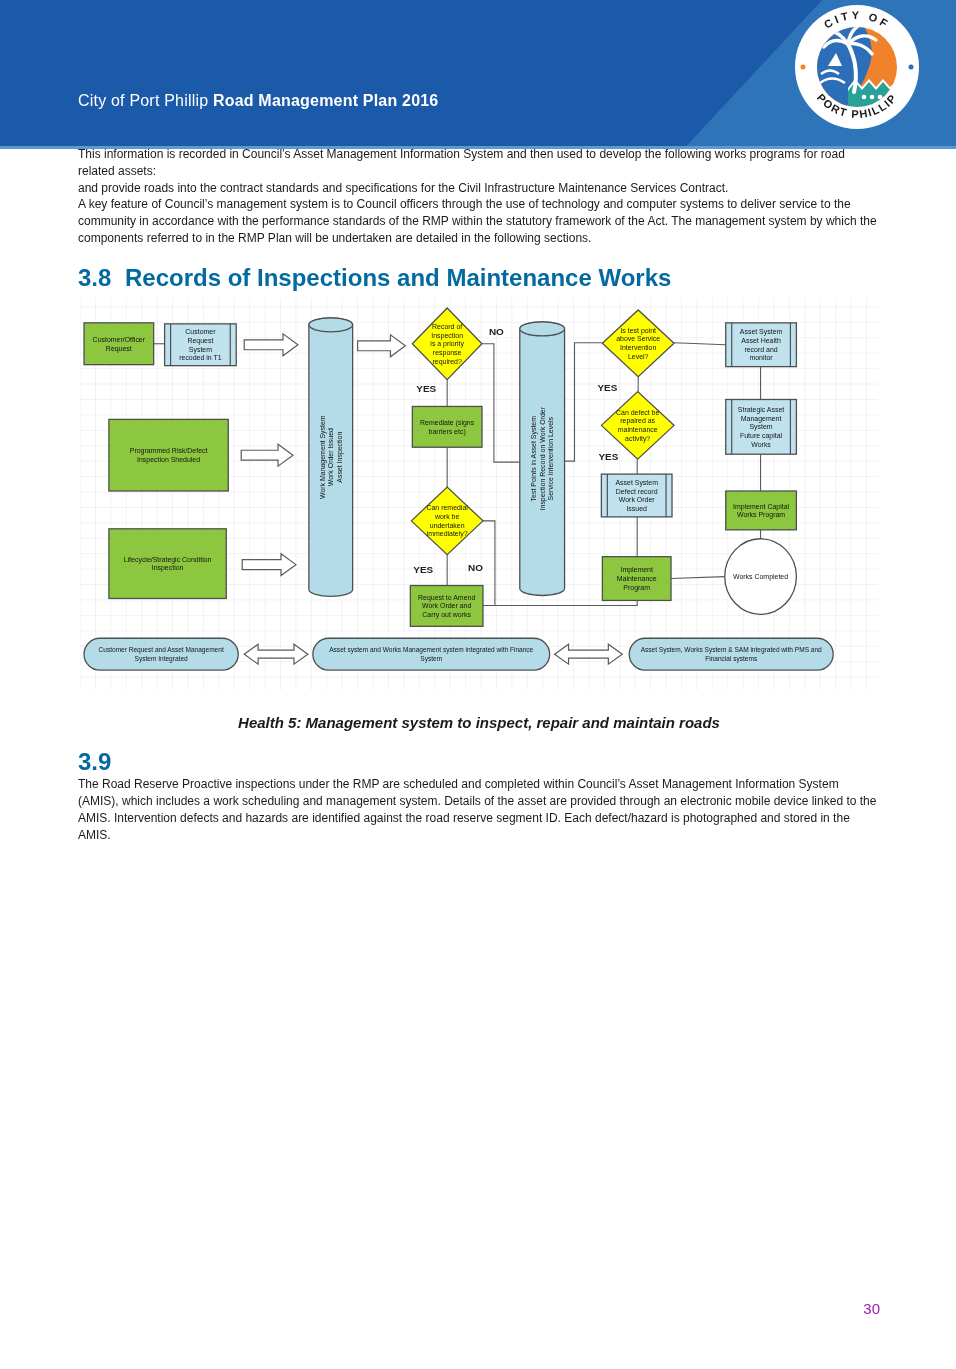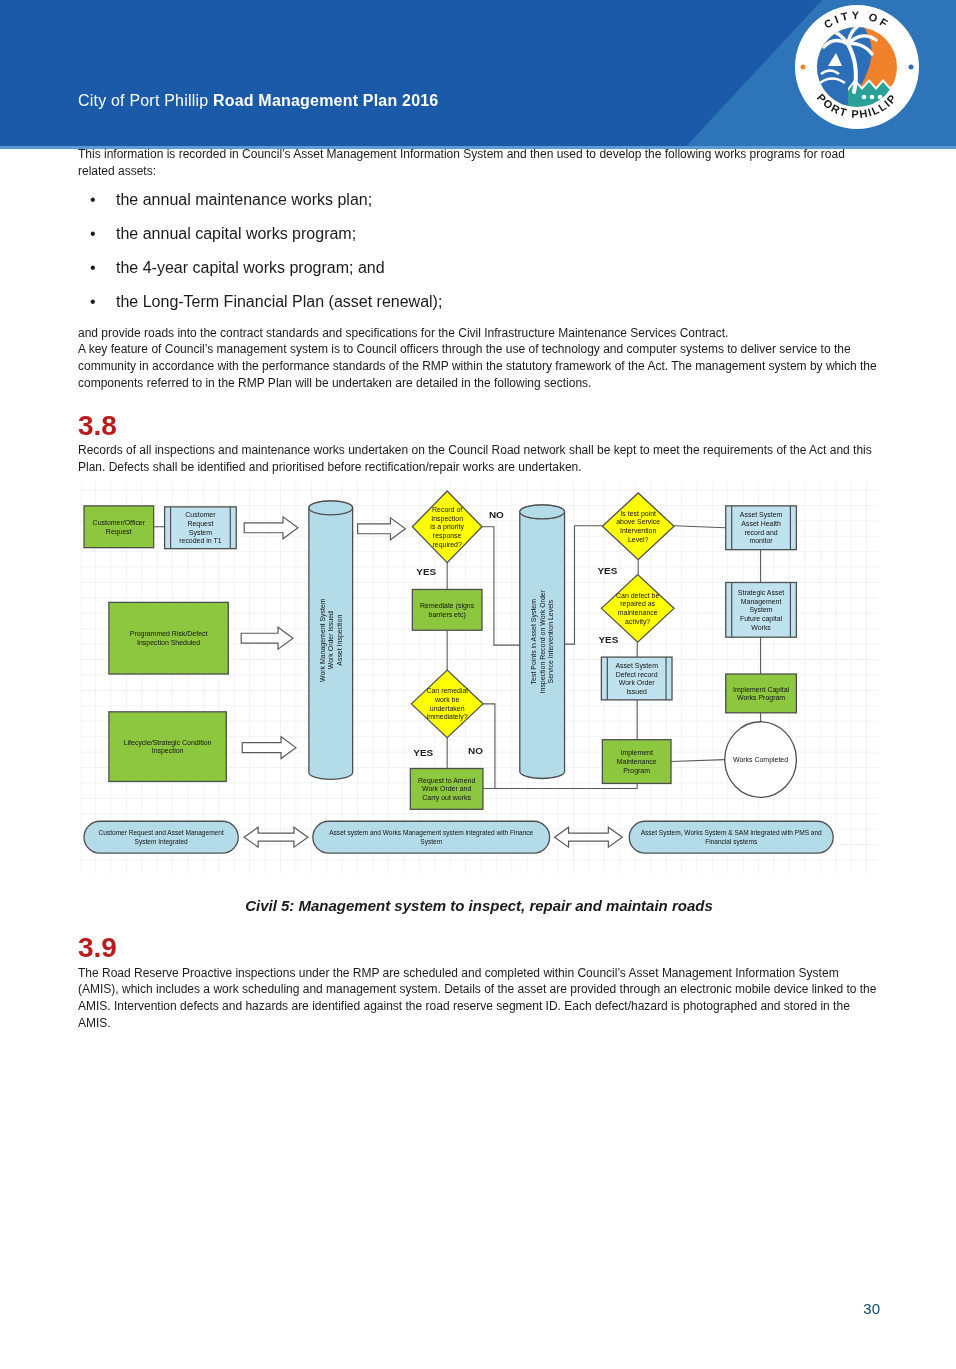--- a/index.html
+++ b/index.html
@@ -15,28 +15,28 @@
   
   .content{position:absolute;left:78px;top:146px;width:802px;}
   p.body{font-size:12px;line-height:1.4;margin:0;}
   .p1{margin-top:50px;}
   ul.bullets{margin:9px 0 0 0;padding:0 0 0 12px;list-style:none;}
   ul.bullets li{position:relative;padding-left:26px;font-size:16px;line-height:22px;margin-bottom:12px;}
   ul.bullets li::before{content:"\2022";position:absolute;left:0;top:0;font-size:16px;}
   .p2{margin-top:7px;}
   .p3{margin-top:10px;}
   .p4{margin-top:9px;}
-  h2.section{display:flex;margin:17px 0 0 0;font-size:28px;font-weight:bold;color:#b91c1c;line-height:1.2;}
+  h2.section{display:flex;margin:17px 0 0 0;font-size:24px;font-weight:bold;color:#0369a1;line-height:1.2;}
   h2.section .h-num{width:47px;flex:none;}
   .figure{margin-top:5px;width:802px;height:392px;}
   .figure svg{display:block;}
   .caption{margin-top:24px;text-align:center;font-size:15px;font-weight:bold;font-style:italic;}
   .h39{margin-top:20px;}
   .p5{margin-top:13px;line-height:1.82;}
-  .page-num{position:absolute;right:76px;bottom:52px;font-size:15px;color:#0c4a6e;}
+  .page-num{position:absolute;right:76px;bottom:52px;font-size:15px;color:#a21caf;}
   svg text{font-family:"Liberation Sans",sans-serif;}
 </style>
 </head>
 <body>
 
 <div class="page">
 
   <div class="header">
     <div class="diag"></div>
     <div class="header-title"><span>City of Port Phillip</span>&nbsp;<span class="bold">Road Management Plan 2016</span></div>
@@ -80,35 +80,29 @@
         </text>
         <circle cx="9" cy="63" r="2.5" fill="#f0822c"></circle>
         <circle cx="117" cy="63" r="2.5" fill="#2c6fb8"></circle>
       </svg>
     </div>
   </div>
 
   <div class="content">
     <p class="body p1">This information is recorded in Council’s Asset Management Information System and then used to develop the following works programs for road related assets:</p>
 
-    <ul class="bullets">
-        <li>the annual maintenance works plan;</li>
-        <li>the annual capital works program;</li>
-        <li>the 4-year capital works program; and</li>
-        <li>the Long-Term Financial Plan (asset renewal);</li>
-      </ul>
 
     <p class="body p2">and provide roads into the contract standards and specifications for the Civil Infrastructure Maintenance Services Contract.</p>
     <p class="body p3">A key feature of Council’s management system is to Council officers through the use of technology and computer systems to deliver service to the community in accordance with the performance standards of the RMP within the statutory framework of the Act. The management system by which the components referred to in the RMP Plan will be undertaken are detailed in the following sections.</p>
 
     <h2 class="section">
       <span class="h-num">3.8</span>
+      <span>Records of Inspections and Maintenance Works</span>
     </h2>
 
-    <p class="body p4">Records of all inspections and maintenance works undertaken on the Council Road network shall be kept to meet the requirements of the Act and this Plan. Defects shall be identified and prioritised before rectification/repair works are undertaken.</p>
 
     <div class="figure">
       <svg id="flowchart-svg" width="802" height="392" viewBox="78 658 802 394">
           <defs>
             <pattern id="grid" width="15.5" height="15.5" patternUnits="userSpaceOnUse">
               <path d="M15.5 0H0V15.5" fill="none" stroke="#e3e6ea" stroke-width="1"></path>
             </pattern>
           </defs>
           <rect x="78" y="658" width="802" height="394" fill="#ffffff"></rect>
           <rect x="78" y="658" width="802" height="394" fill="url(#grid)"></rect>
@@ -230,21 +224,21 @@
           </g>
           <text x="489" y="695" font-size="10" font-weight="600" fill="#222222">NO</text>
           <text x="416" y="752" font-size="10" font-weight="600" fill="#222222">YES</text>
           <text x="413" y="934" font-size="10" font-weight="600" fill="#222222">YES</text>
           <text x="468" y="932" font-size="10" font-weight="600" fill="#222222">NO</text>
           <text x="598" y="751" font-size="10" font-weight="600" fill="#222222">YES</text>
           <text x="599" y="821" font-size="10" font-weight="600" fill="#222222">YES</text>
         </svg>
     </div>
 
-    <div class="caption">Civil 5: Management system to inspect, repair and maintain roads</div>
+    <div class="caption">Health 5: Management system to inspect, repair and maintain roads</div>
 
     <h2 class="section h39">
       <span class="h-num">3.9</span>
     </h2>
 
     <p class="body p5">The Road Reserve Proactive inspections under the RMP are scheduled and completed within Council’s Asset Management Information System (AMIS), which includes a work scheduling and management system. Details of the asset are provided through an electronic mobile device linked to the AMIS. Intervention defects and hazards are identified against the road reserve segment ID. Each defect/hazard is photographed and stored in the AMIS.</p>
   </div>
 
   <div class="page-num">30</div>
 </div>

